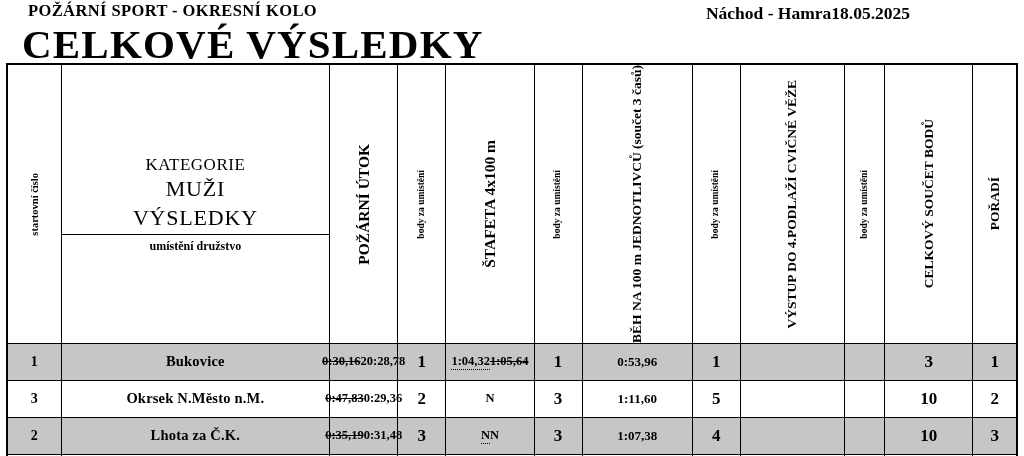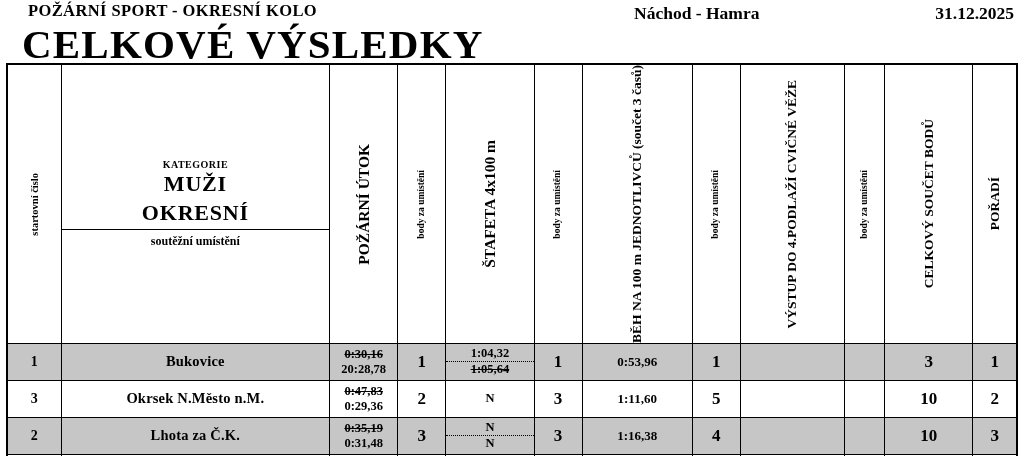--- a/index.html
+++ b/index.html
@@ -23,33 +23,31 @@
   }
 
   
   .header {
     display: flex;
     width: 1012px;
     margin: 0 auto;
     height: 62px;
     padding-top: 2px;
     box-sizing: border-box;
-    gap: 32px;
   }
   .header-left {
     width: 576px;
     display: flex;
     flex-direction: column;
     justify-content: flex-start;
   }
   .header-right {
     flex: 1;
     display: flex;
-    flex-direction: column;
-    justify-content: space-between;
+    justify-content: center;
     padding-left: 10px;
   }
   .hdr-line1 {
     font-size: 16.5px;
     font-weight: bold;
     letter-spacing: 0.4px;
     padding-left: 22px;
     line-height: 1.1;
     white-space: nowrap;
   }
@@ -116,28 +114,28 @@
   }
   .v-small { font-size: 10.5px; }
   .v-med   { font-size: 13.5px; }
   .v-big   { font-size: 15.5px; }
   .v-pts   { font-size: 9.5px; }
 
   .cat-cell {
     padding: 0;
   }
   .cat-top {
-    font-size: 10px;
-    font-weight: bold;
+    font-size: 17px;
+    font-weight: normal;
     letter-spacing: 0.5px;
     padding: 4px 0 1px 0;
   }
   .cat-main {
     font-size: 22px;
-    font-weight: bold;
+    font-weight: normal;
     letter-spacing: 0.8px;
     line-height: 1.18;
     padding-bottom: 3px;
   }
   .cat-sep {
     border-top: 1px solid #000;
     margin: 0;
   }
   .cat-sub {
     font-size: 12px;
@@ -158,21 +156,21 @@
     font-size: 14.5px;
     font-weight: bold;
     letter-spacing: 0.2px;
   }
   td.num   { font-size: 14px; font-weight: bold; }
   td.big   { font-size: 17px; font-weight: bold; }
   td.time  { font-size: 13px; font-weight: bold; margin-top: 33px; }
 
   .two-line {
     display: flex;
-    flex-direction: column;
+    flex-direction: row;
     justify-content: center;
     line-height: 1.22;
     font-size: 12.5px;
     font-weight: bold;
   }
   .two-line span { display: block; }
   .strike {
     text-decoration: line-through;
     text-decoration-thickness: 1px;
   }
@@ -187,21 +185,21 @@
 
   <div class="header">
     <div class="header-left">
       <div class="hdr-line1">POŽÁRNÍ SPORT - OKRESNÍ KOLO</div>
       <div class="hdr-rule"></div>
       <div class="hdr-title">CELKOVÉ VÝSLEDKY</div>
     </div>
     <div class="header-right">
       <div class="hdr-right-row">
         <span>Náchod - Hamra</span>
-        <span>31.12.2025</span>
+        <span>18.05.2025</span>
       </div>
     </div>
   </div>
 
   <table class="results">
     <colgroup>
       <col style="width:54px">
       <col style="width:268px">
       <col style="width:68px">
       <col style="width:48px">
@@ -215,23 +213,23 @@
       <col style="width:44px">
     </colgroup>
     <thead>
       <tr>
         <th>
           <div class="vert v-small">startovní číslo</div>
         </th>
         <th class="cat-cell">
           <div class="cat-top">KATEGORIE</div>
           <div class="cat-main">MUŽI</div>
-          <div class="cat-main">OKRESNÍ</div>
+          <div class="cat-main">VÝSLEDKY</div>
           <div class="cat-sep"></div>
-          <div class="cat-sub">soutěžní umístění</div>
+          <div class="cat-sub">umístění družstvo</div>
         </th>
         <th>
           <div class="vert v-big">POŽÁRNÍ ÚTOK</div>
         </th>
         <th>
           <div class="vert v-pts">body za umístění</div>
         </th>
         <th>
           <div class="vert v-big">ŠTAFETA 4x100 m</div>
         </th>
@@ -317,21 +315,21 @@
             </div>
           </td>
           <td class="big">3</td>
           <td class="">
             <div class="two-line">
               <span class="dotline">N</span>
               <span>N</span>
             </div>
           </td>
           <td class="big">3</td>
-          <td class="time">1:16,38</td>
+          <td class="time">1:07,38</td>
           <td class="big">4</td>
           <td class="time"></td>
           <td class="big"></td>
           <td class="big">10</td>
           <td class="big">3</td>
         </tr>
         <tr class="plain">
           <td class="num">6</td>
           <td class="team">Vlkov</td>
           <td class=""></td>

